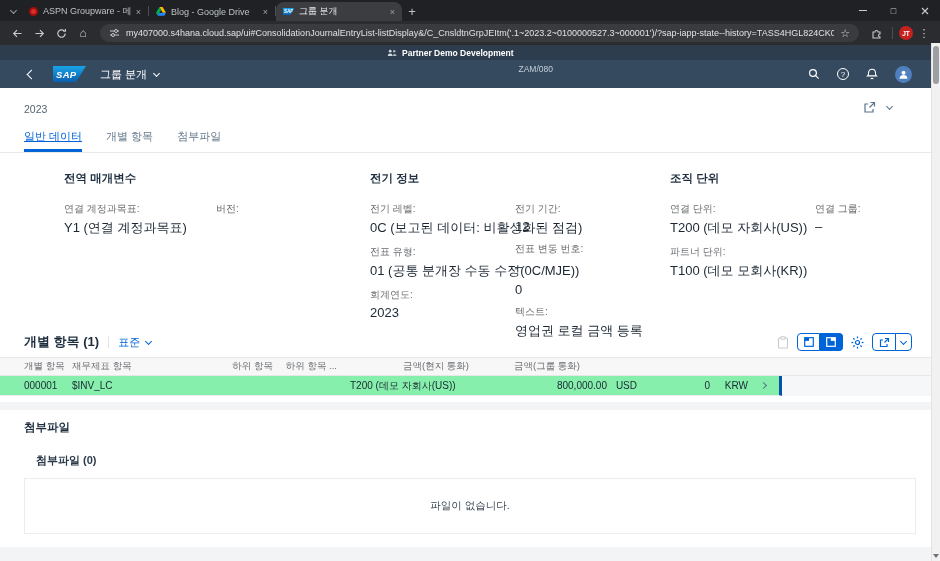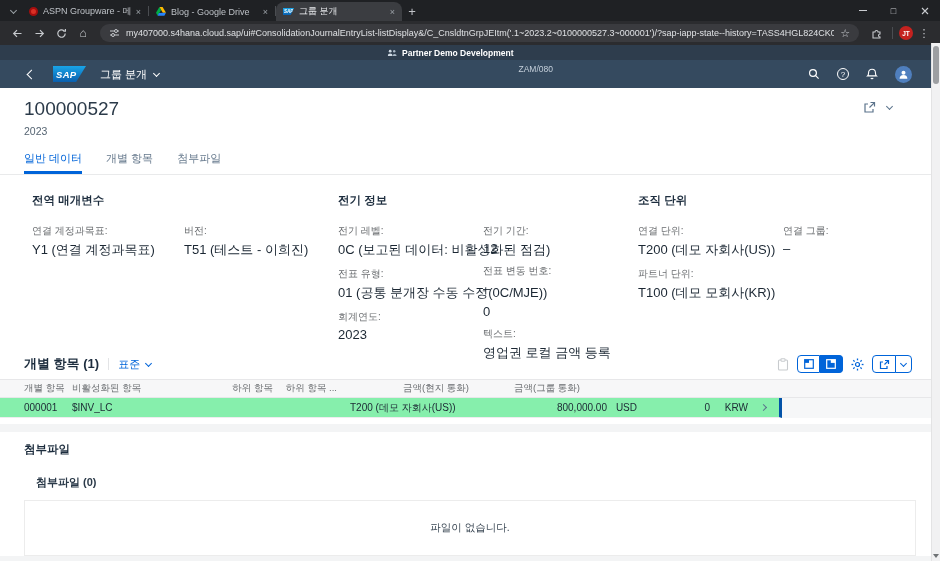--- a/index.html
+++ b/index.html
@@ -43,23 +43,23 @@
 
   
   .page { height:459px; background:#fff; position:relative; }
   .page-head { padding:10px 24px 0; position:relative; }
   .obj-title { font-size:19px; color:#2b3a49; line-height:22px; }
   .obj-sub { font-size:10.5px; color:#556472; margin-top:5px; }
   .ph-actions { position:absolute; top:13px; right:48px; display:flex; align-items:center; gap:11px; color:#5b738b; }
 
   .obj-tabs { display:flex; gap:24px; padding:0 24px; margin-top:14px; border-bottom:1px solid #e9eaeb; }
   .otab { font-size:11px; color:#65788c; padding-bottom:8px; cursor:default; }
-  .otab.active { color:#0064d9; border-bottom:3px solid #0064d9; padding-bottom:4px; }
-
-  .form { display:grid; grid-template-columns:306px 300px 1fr; padding:18px 32px 0; height:168px; }
+  .otab.active { color:#0064d9; border-bottom:3px solid #0064d9; padding-bottom:4px;text-decoration:underline; }
+
+  .form { display:grid; grid-template-columns:306px 300px 1fr; padding:18px 32px 0; height:168px;margin-left:32px; }
   .sec-title { font-size:11.5px; font-weight:700; color:#1d2d3e; margin-bottom:16px; }
   .sec-cols { display:grid; grid-template-columns:152px 1fr; align-items:start; }
   .sec-cols.narrow { grid-template-columns:145px 1fr; }
   .fld { margin-bottom:8px; }
   .fld .lb { font-size:10px; color:#6a6d70; margin-bottom:3px; white-space:nowrap; }
   .fld .vl { font-size:13px; color:#1b2733; white-space:nowrap; }
 
   
   .li-head { display:flex; align-items:center; padding:0 28px 0 24px; height:30px; margin-top:6px; }
   .li-title { font-size:13px; font-weight:700; color:#1d2d3e; }
@@ -225,21 +225,20 @@
             <circle cx="5.5" cy="3.8" r="2" fill="#fff"></circle>
             <path d="M1.6 9.8 a3.9 3.9 0 0 1 7.8 0 z" fill="#fff"></path>
           </svg>
       </span>
     </span>
   </div>
 
   <div class="page">
 
     <div class="page-head">
-      <div class="obj-title">100000527</div>
       <div class="obj-sub">2023</div>
       <div class="ph-actions">
         <span>
           <svg width="13" height="13" viewBox="0 0 13 13">
               <path d="M5 3 H2 V11 H10 V8" fill="none" stroke="#5b738b" stroke-width="1.2"></path>
               <path d="M7.5 1.5 H11.5 V5.5 M11.2 1.8 L6.5 6.5" fill="none" stroke="#5b738b" stroke-width="1.2"></path>
             </svg>
         </span>
         <span class="chev down"></span>
       </div>
@@ -254,21 +253,20 @@
     <div class="form">
       <div>
         <div class="sec-title">전역 매개변수</div>
         <div class="sec-cols">
           <div class="fld">
             <div class="lb">연결 계정과목표:</div>
             <div class="vl">Y1 (연결 계정과목표)</div>
           </div>
           <div class="fld">
             <div class="lb">버전:</div>
-            <div class="vl">T51 (테스트 - 이희진)</div>
           </div>
         </div>
       </div>
 
       <div>
         <div class="sec-title">전기 정보</div>
         <div class="sec-cols narrow">
           <div>
             <div class="fld">
               <div class="lb">전기 레벨:</div>
@@ -379,21 +377,21 @@
           <span class="expchev">
               <span class="chev down"></span>
             </span>
         </span>
       </span>
     </div>
 
     <div class="li-table">
       <div class="thead">
         <span class="c1">개별 항목</span>
-        <span class="c2">비활성화된 항목</span>
+        <span class="c2">재무제표 항목</span>
         <span class="c3">하위 항목</span>
         <span class="c4">하위 항목 ...</span>
         <span class="c6h">금액(현지 통화)</span>
         <span class="c7h">금액(그룹 통화)</span>
       </div>
       <div class="li-row">
         <span class="c1">000001</span>
         <span class="c2">$INV_LC</span>
         <span class="c3"></span>
         <span class="c4"></span>

